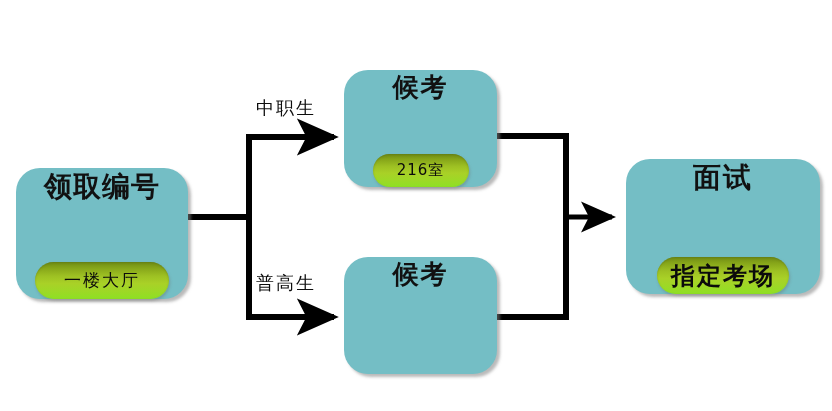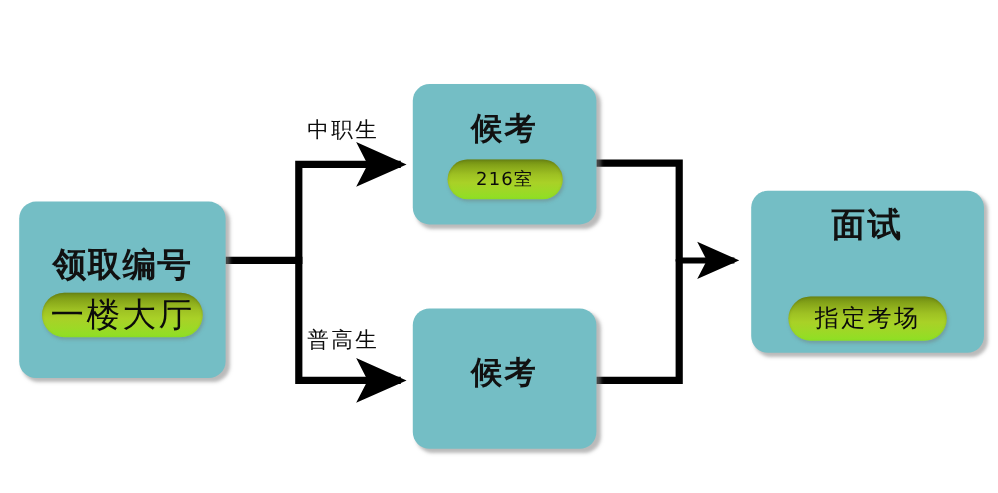--- a/index.html
+++ b/index.html
@@ -28,26 +28,26 @@
     left: 0; top: 0;
     width: 832px;
     height: 411px;
     pointer-events: none;
   }
 
   
   .node {
     position: absolute;
     background: #74bec5;
-    border-radius: 14px;
+    border-radius: 24px;
     box-shadow: 3px 3px 3px rgba(130,130,130,0.55);
     display: flex;
     flex-direction: column;
     align-items: center;
-    justify-content: center;
+    justify-content: space-between;
     box-sizing: border-box;
   }
 
   .node-title {
     color: #111111;
     font-weight: 600;
     letter-spacing: 1px;
     text-align: center;
     line-height: 1.05;
     white-space: nowrap;
@@ -64,31 +64,31 @@
     color: #0b0b0b;
     white-space: nowrap;
     box-sizing: border-box;
   }
 
   
   #node-start {
     left: 16px;
     top: 168px;
     width: 172px;
-    height: 147px;
+    height: 131px;
   }
   #node-start .node-title {
     font-size: 28px;
     margin-top: 4px;
     margin-bottom: 9px;
   }
   #node-start .pill {
     width: 134px;
     height: 37px;
-    font-size: 28px;
+    font-size: 17px;
     letter-spacing: 2px;
   }
 
   
   #node-wait-a {
     left: 344px;
     top: 70px;
     width: 153px;
     height: 117px;
   }
@@ -125,22 +125,23 @@
   }
   #node-interview .node-title {
     font-size: 28px;
     margin-top: 4px;
     margin-bottom: 13px;
     letter-spacing: 2px;
   }
   #node-interview .pill {
     width: 132px;
     height: 37px;
-    font-size: 20px;
-    letter-spacing: 2px;
+    font-size: 24px;
+    letter-spacing: 2px;
+    font-weight: bold;
   }
 
   
   .edge-label {
     position: absolute;
     font-size: 18px;
     color: #0d0d0d;
     letter-spacing: 2px;
     white-space: nowrap;
     font-family: "DejaVu Sans", "Liberation Sans", sans-serif;

